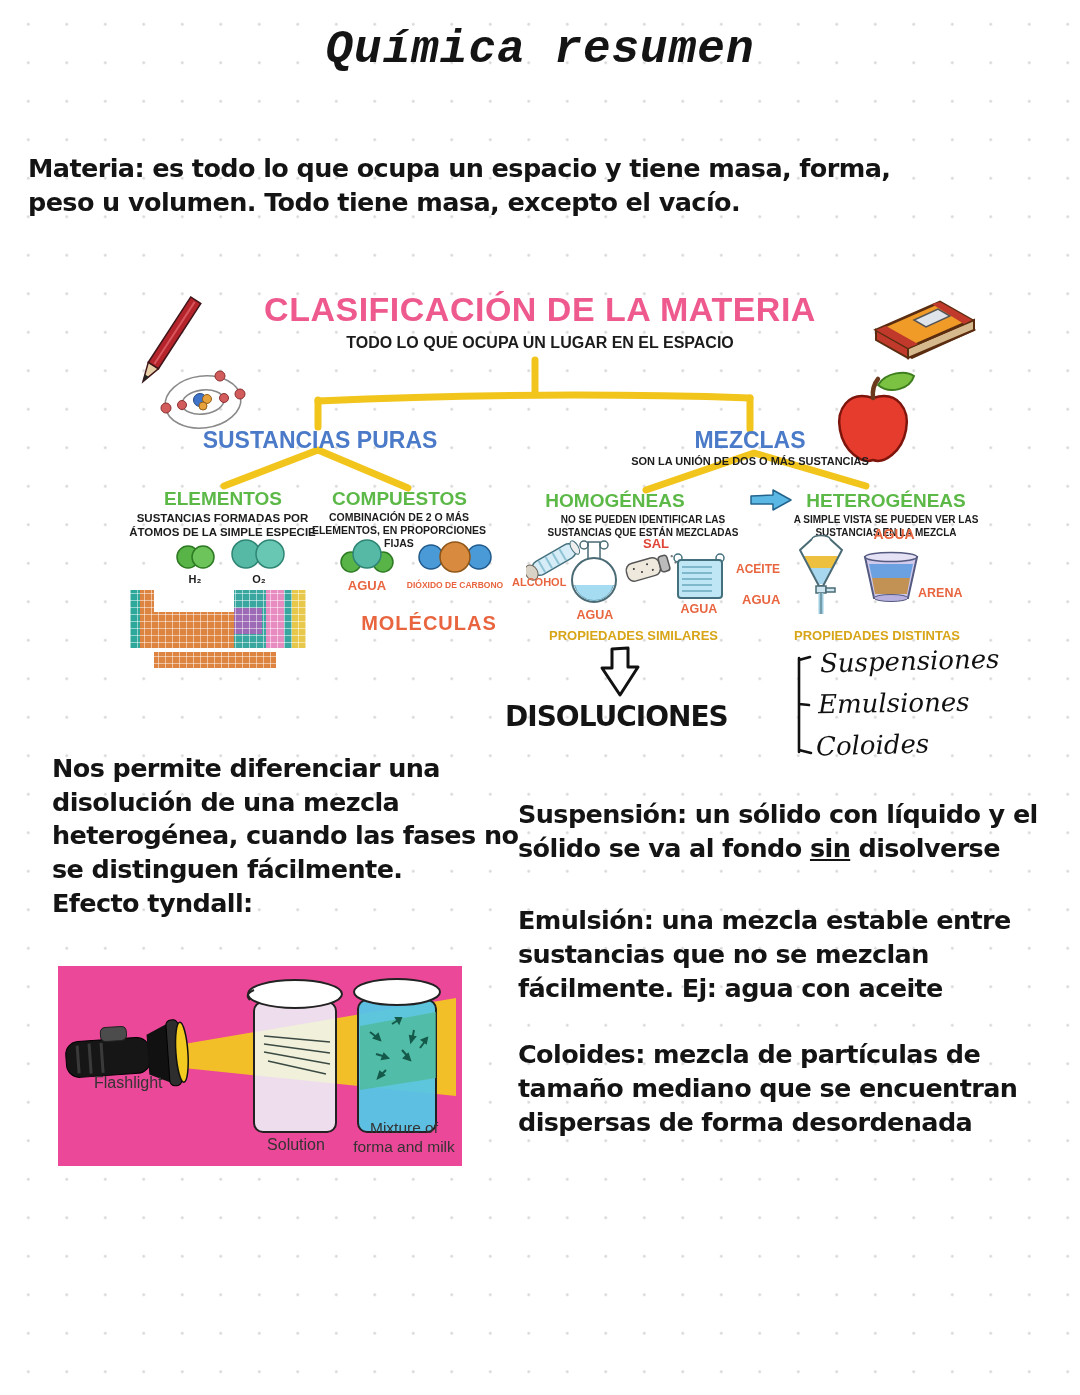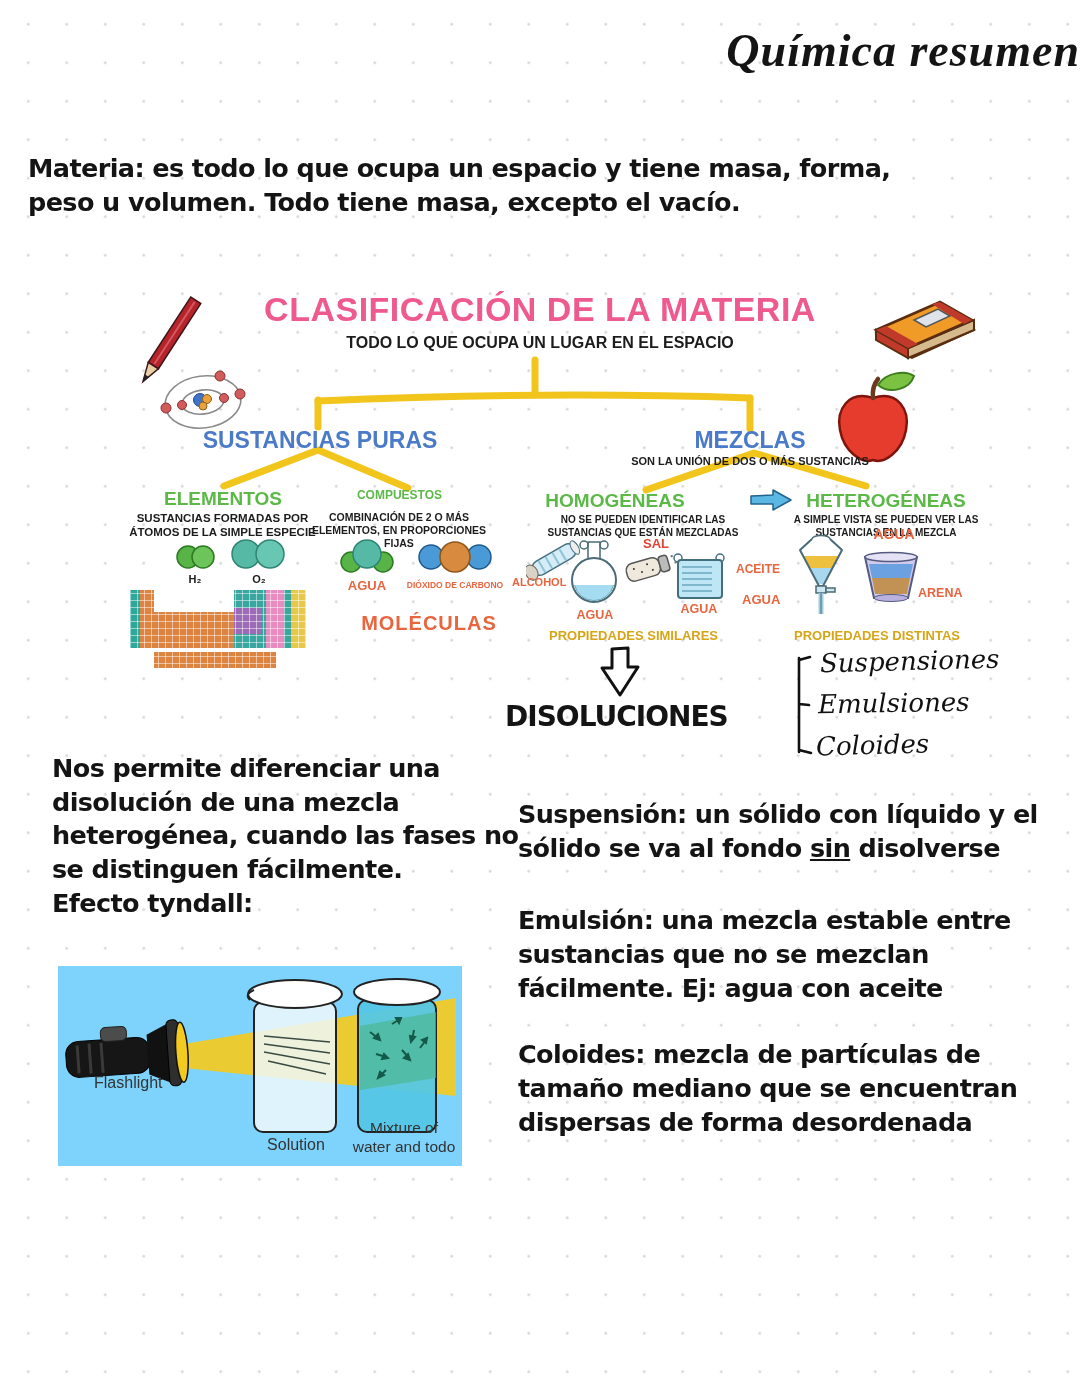--- a/index.html
+++ b/index.html
@@ -5,21 +5,21 @@
   html,body{margin:0;padding:0;}
   body{width:1080px;height:1395px;position:relative;overflow:hidden;
        background-color:#ffffff;
        background-image:radial-gradient(circle,#d8d8d8 1.3px,transparent 1.45px);
        background-size:38.5px 38.5px;background-position:9px 5px;
        font-family:"DejaVu Sans",sans-serif;color:#141414;}
   .abs{position:absolute;}
   .marker{font-family:"DejaVu Sans",sans-serif;font-weight:bold;color:#141414;letter-spacing:-0.6px;}
   .tiny{font-family:"Liberation Sans",sans-serif;font-weight:bold;color:#1c1c1c;}
   .center{text-align:center;}
-  .script-title{font-family:Liberation Serif, serif;font-style:italic;font-weight:bold;letter-spacing:1px;text-align:right;}
+  .script-title{font-family:Liberation Mono, monospace;font-style:italic;font-weight:bold;letter-spacing:1px;}
   .hand{font-family:"DejaVu Serif",serif;font-style:italic;font-weight:500;color:#111;}
   .blue-h{color:#4a7ac8;font-family:"Liberation Sans",sans-serif;font-weight:bold;}
   .green-h{color:#5cb948;font-family:"Liberation Sans",sans-serif;font-weight:bold;}
   .orange-l{color:#e8653f;font-family:"Liberation Sans",sans-serif;font-weight:bold;}
   .red-l{color:#e04436;font-family:"Liberation Sans",sans-serif;font-weight:bold;}
   .gold-l{color:#d7a517;font-family:"Liberation Sans",sans-serif;font-weight:bold;}
   .pink-h{color:#ee5a8e;font-family:"Liberation Sans",sans-serif;font-weight:bold;}
   .figlabel{font-family:"Liberation Sans",sans-serif;color:#333;font-weight:400;}
   u{text-decoration:underline;}
 </style>
@@ -114,21 +114,21 @@
     <rect x="24" y="26" width="80" height="36" fill="#dd8440"></rect>
     <rect x="104" y="4" width="58" height="58" fill="#3aa6a0"></rect>
     <rect x="104" y="22" width="28" height="26" fill="#9d6bb5"></rect>
     <rect x="136" y="4" width="18" height="58" fill="#e88bc0"></rect>
     <rect x="162" y="4" width="14" height="58" fill="#e8c84a"></rect>
     <rect x="24" y="66" width="122" height="16" fill="#dd8440"></rect>
     <rect x="0" y="4" width="176" height="58" fill="url(#pt)"></rect>
     <rect x="24" y="66" width="122" height="16" fill="url(#pt)"></rect>
   </svg>
 
-  <div class="abs green-h center" style="left:312px;top:208px;width:175px;font-size:12px;">COMPUESTOS</div>
+  <div class="abs green-h center" style="left:312px;top:208px;width:175px;font-size:19px;">COMPUESTOS</div>
   <div class="abs tiny center" style="left:303px;top:231px;width:192px;font-size:10.5px;line-height:1.25;">COMBINACIÓN DE 2 O MÁS ELEMENTOS, EN PROPORCIONES FIJAS</div>
 
   <svg class="abs" width="58" height="38" style="left:338px;top:258px;">
     <circle cx="13" cy="24" r="10" fill="#58b447" stroke="#2d7a22" stroke-width="1.5"></circle>
     <circle cx="45" cy="24" r="10" fill="#58b447" stroke="#2d7a22" stroke-width="1.5"></circle>
     <circle cx="29" cy="16" r="14" fill="#55b9a5" stroke="#2f8574" stroke-width="1.5"></circle>
   </svg>
   <div class="abs orange-l center" style="left:326px;top:298px;width:82px;font-size:13px;">AGUA</div>
 
   <svg class="abs" width="78" height="38" style="left:416px;top:258px;">
@@ -238,21 +238,21 @@
 </svg>
 <div class="abs hand" style="left:820px;top:646px;font-size:26px;transform:rotate(-1.5deg);">Suspensiones</div>
 <div class="abs hand" style="left:818px;top:688px;font-size:26px;transform:rotate(-1deg);">Emulsiones</div>
 <div class="abs hand" style="left:816px;top:730px;font-size:26px;transform:rotate(-1.5deg);">Coloides</div>
 
 <div class="abs" style="left:52px;top:752px;width:470px;">
   <div class="marker" style="font-size:25.5px;line-height:1.32;">Nos permite diferenciar una disolución de una mezcla heterogénea, cuando las fases no se distinguen fácilmente.</div>
   <div class="marker" style="font-size:25.5px;line-height:1.3;">Efecto tyndall:</div>
 </div>
 
-<div class="abs" style="left:58px;top:966px;width:404px;height:200px;background:#7dd3fc;">
+<div class="abs" style="left:58px;top:966px;width:404px;height:200px;background:#ec4899;">
   <svg width="404" height="200" style="position:absolute;left:0;top:0;">
 
     <polygon points="126,78 398,32 398,130 126,102" fill="#f3ca1f" opacity="0.92"></polygon>
 
     <g transform="rotate(-4 70 90)">
       <rect x="8" y="72" width="84" height="36" rx="13" fill="#161616" stroke="#000"></rect>
       <line x1="20" y1="76" x2="20" y2="104" stroke="#3a3a3a" stroke-width="3"></line>
       <line x1="32" y1="75" x2="32" y2="105" stroke="#3a3a3a" stroke-width="3"></line>
       <line x1="44" y1="75" x2="44" y2="105" stroke="#3a3a3a" stroke-width="3"></line>
       <rect x="44" y="60" width="26" height="14" rx="5" fill="#4c4c4c" stroke="#222"></rect>
@@ -288,21 +288,21 @@
           <polygon points="352,94 346,92 350,88"></polygon>
         <path d="M362,82 l6,-8" fill="none"></path>
           <polygon points="369,72 364,74 368,77"></polygon>
         <path d="M328,104 l-6,6" fill="none"></path>
           <polygon points="320,112 322,106 326,109"></polygon>
       </g>
     </g>
   </svg>
   <div class="abs figlabel" style="left:36px;top:108px;font-size:16px;">Flashlight</div>
   <div class="abs figlabel center" style="left:190px;top:170px;width:96px;font-size:16px;">Solution</div>
-  <div class="abs figlabel center" style="left:292px;top:152px;width:108px;font-size:15.5px;line-height:1.25;">Mixture of water and todo</div>
+  <div class="abs figlabel center" style="left:292px;top:152px;width:108px;font-size:15.5px;line-height:1.25;">Mixture of forma and milk</div>
 </div>
 
 <div class="abs marker" style="left:518px;top:798px;width:540px;font-size:25.5px;line-height:1.33;">
   <span>Suspensión: un sólido con líquido y el sólido se va al fondo </span><u>sin</u><span> disolverse</span>
 </div>
 
 <div class="abs marker" style="left:518px;top:904px;width:540px;font-size:25.5px;line-height:1.33;">Emulsión: una mezcla estable entre sustancias que no se mezclan fácilmente. Ej: agua con aceite</div>
 
 <div class="abs marker" style="left:518px;top:1038px;width:545px;font-size:25.5px;line-height:1.33;">Coloides: mezcla de partículas de tamaño mediano que se encuentran dispersas de forma desordenada</div>
 

